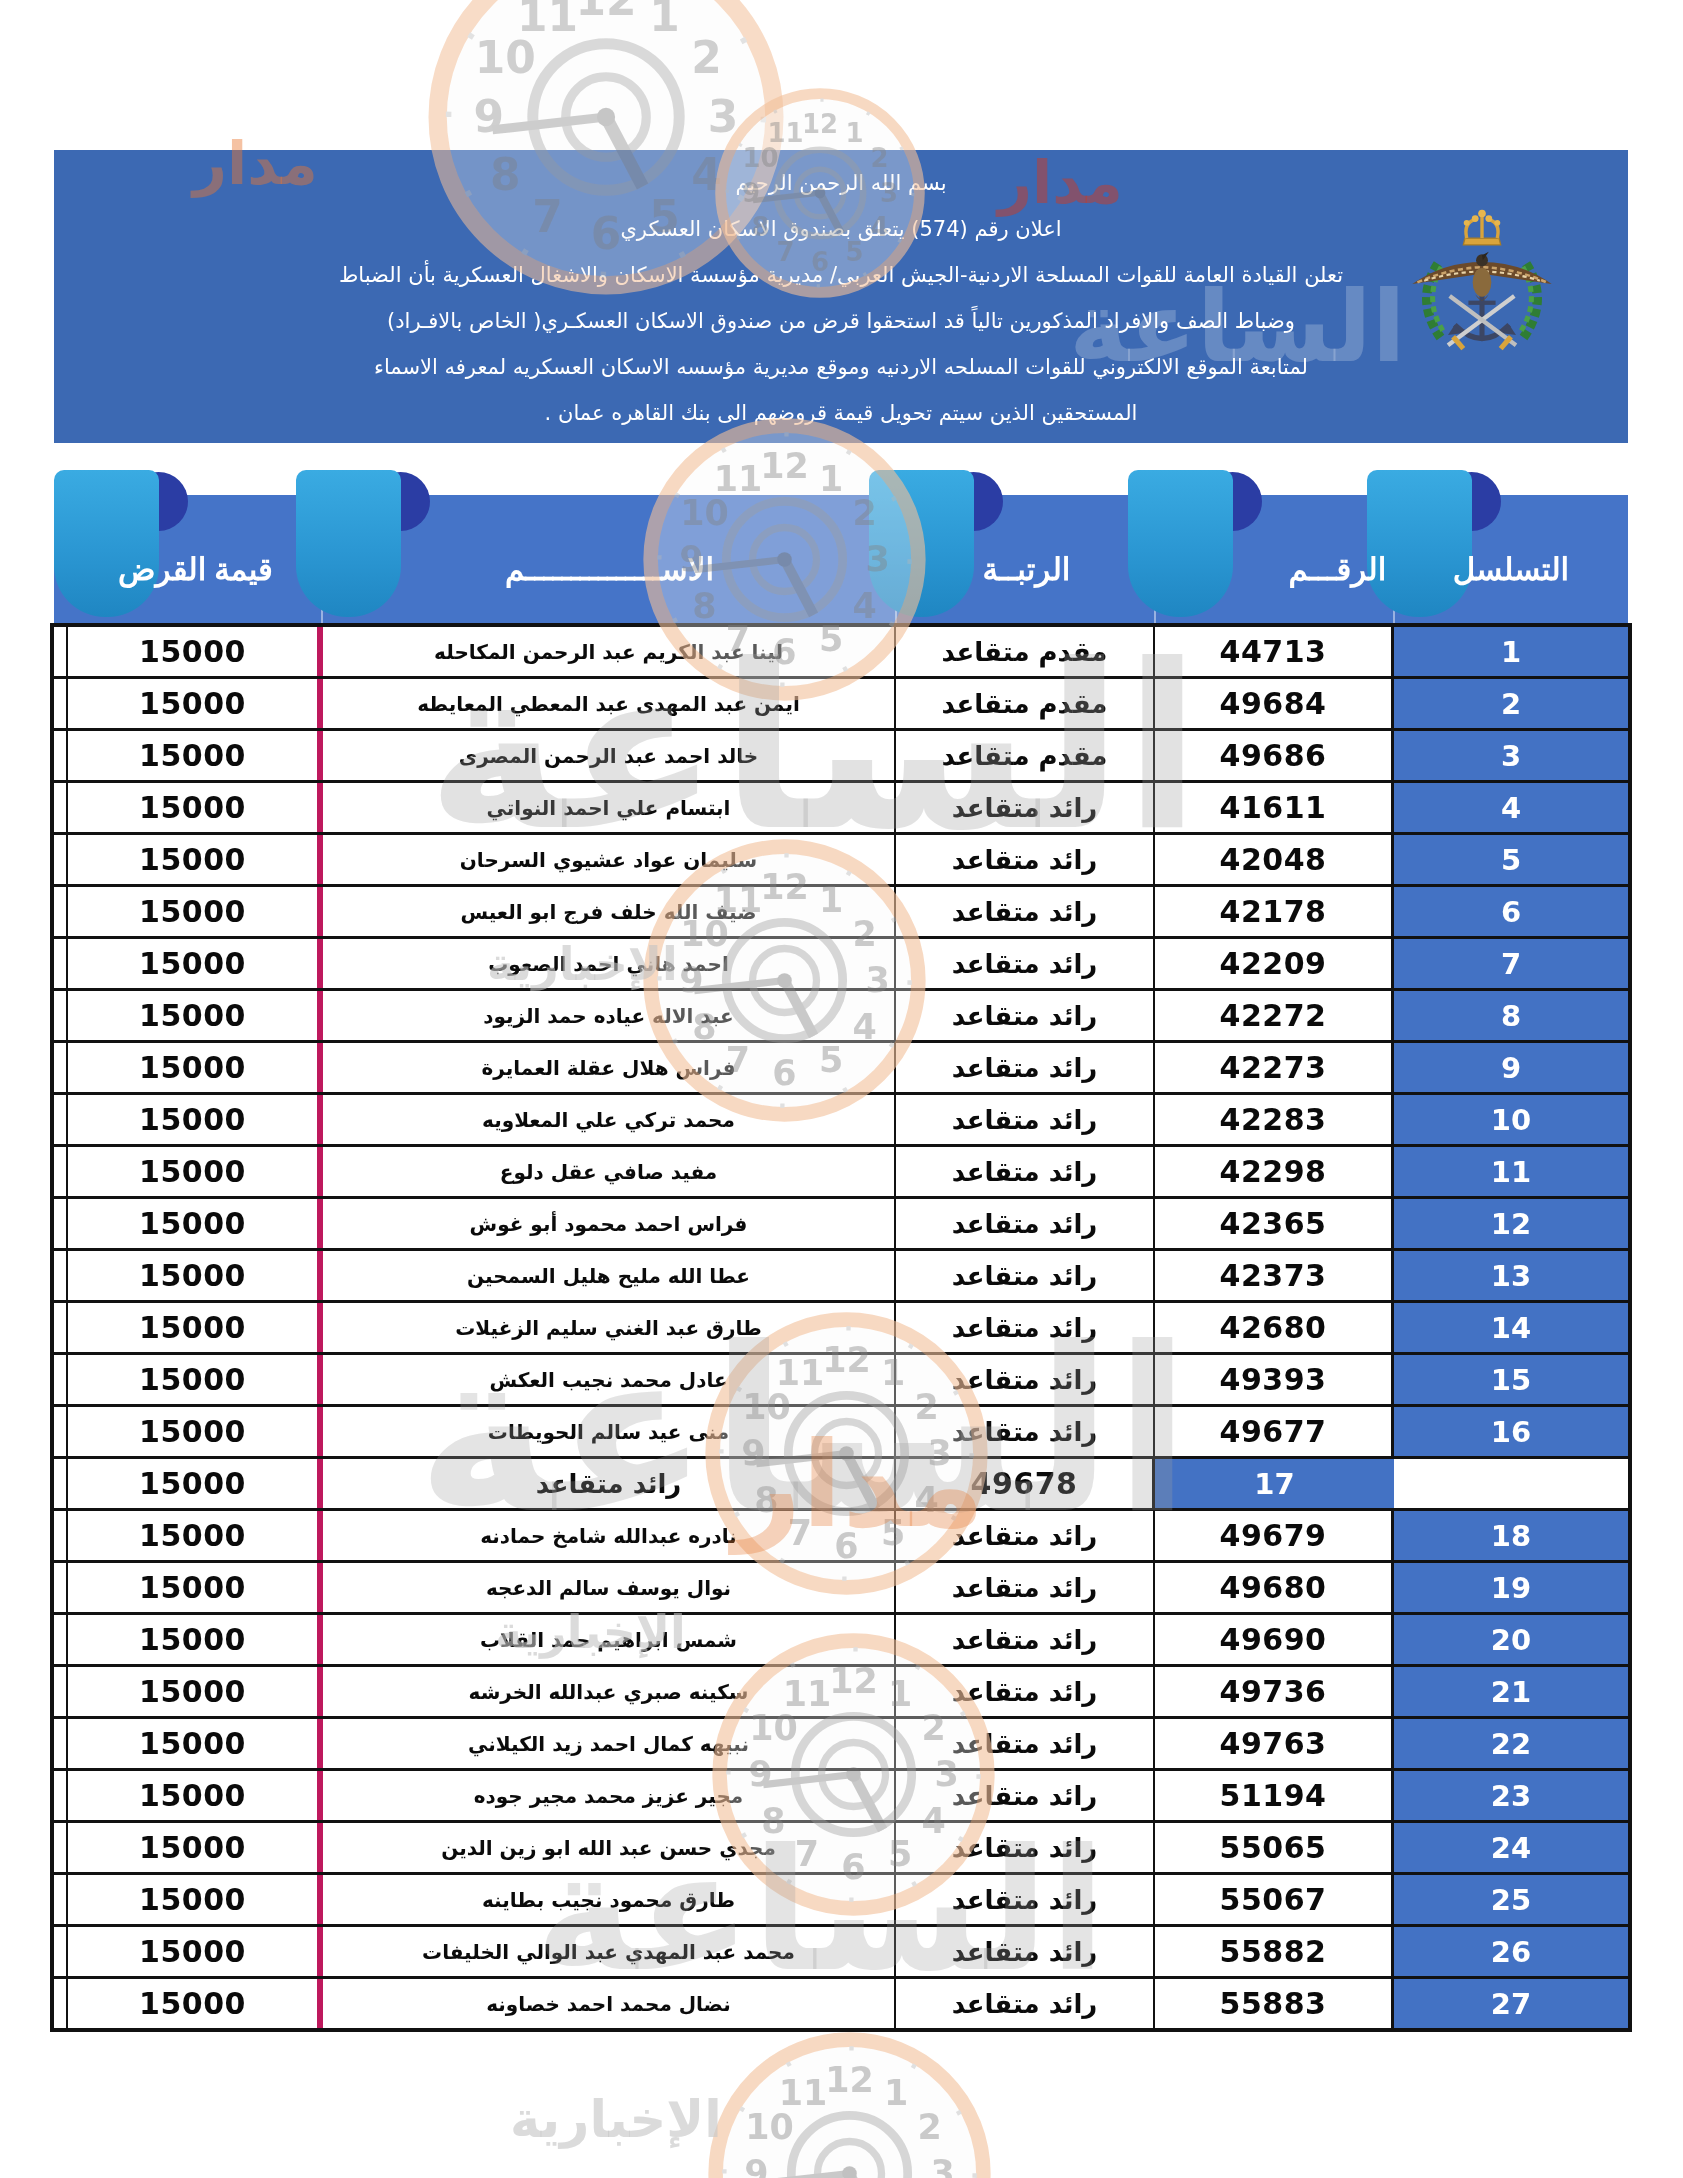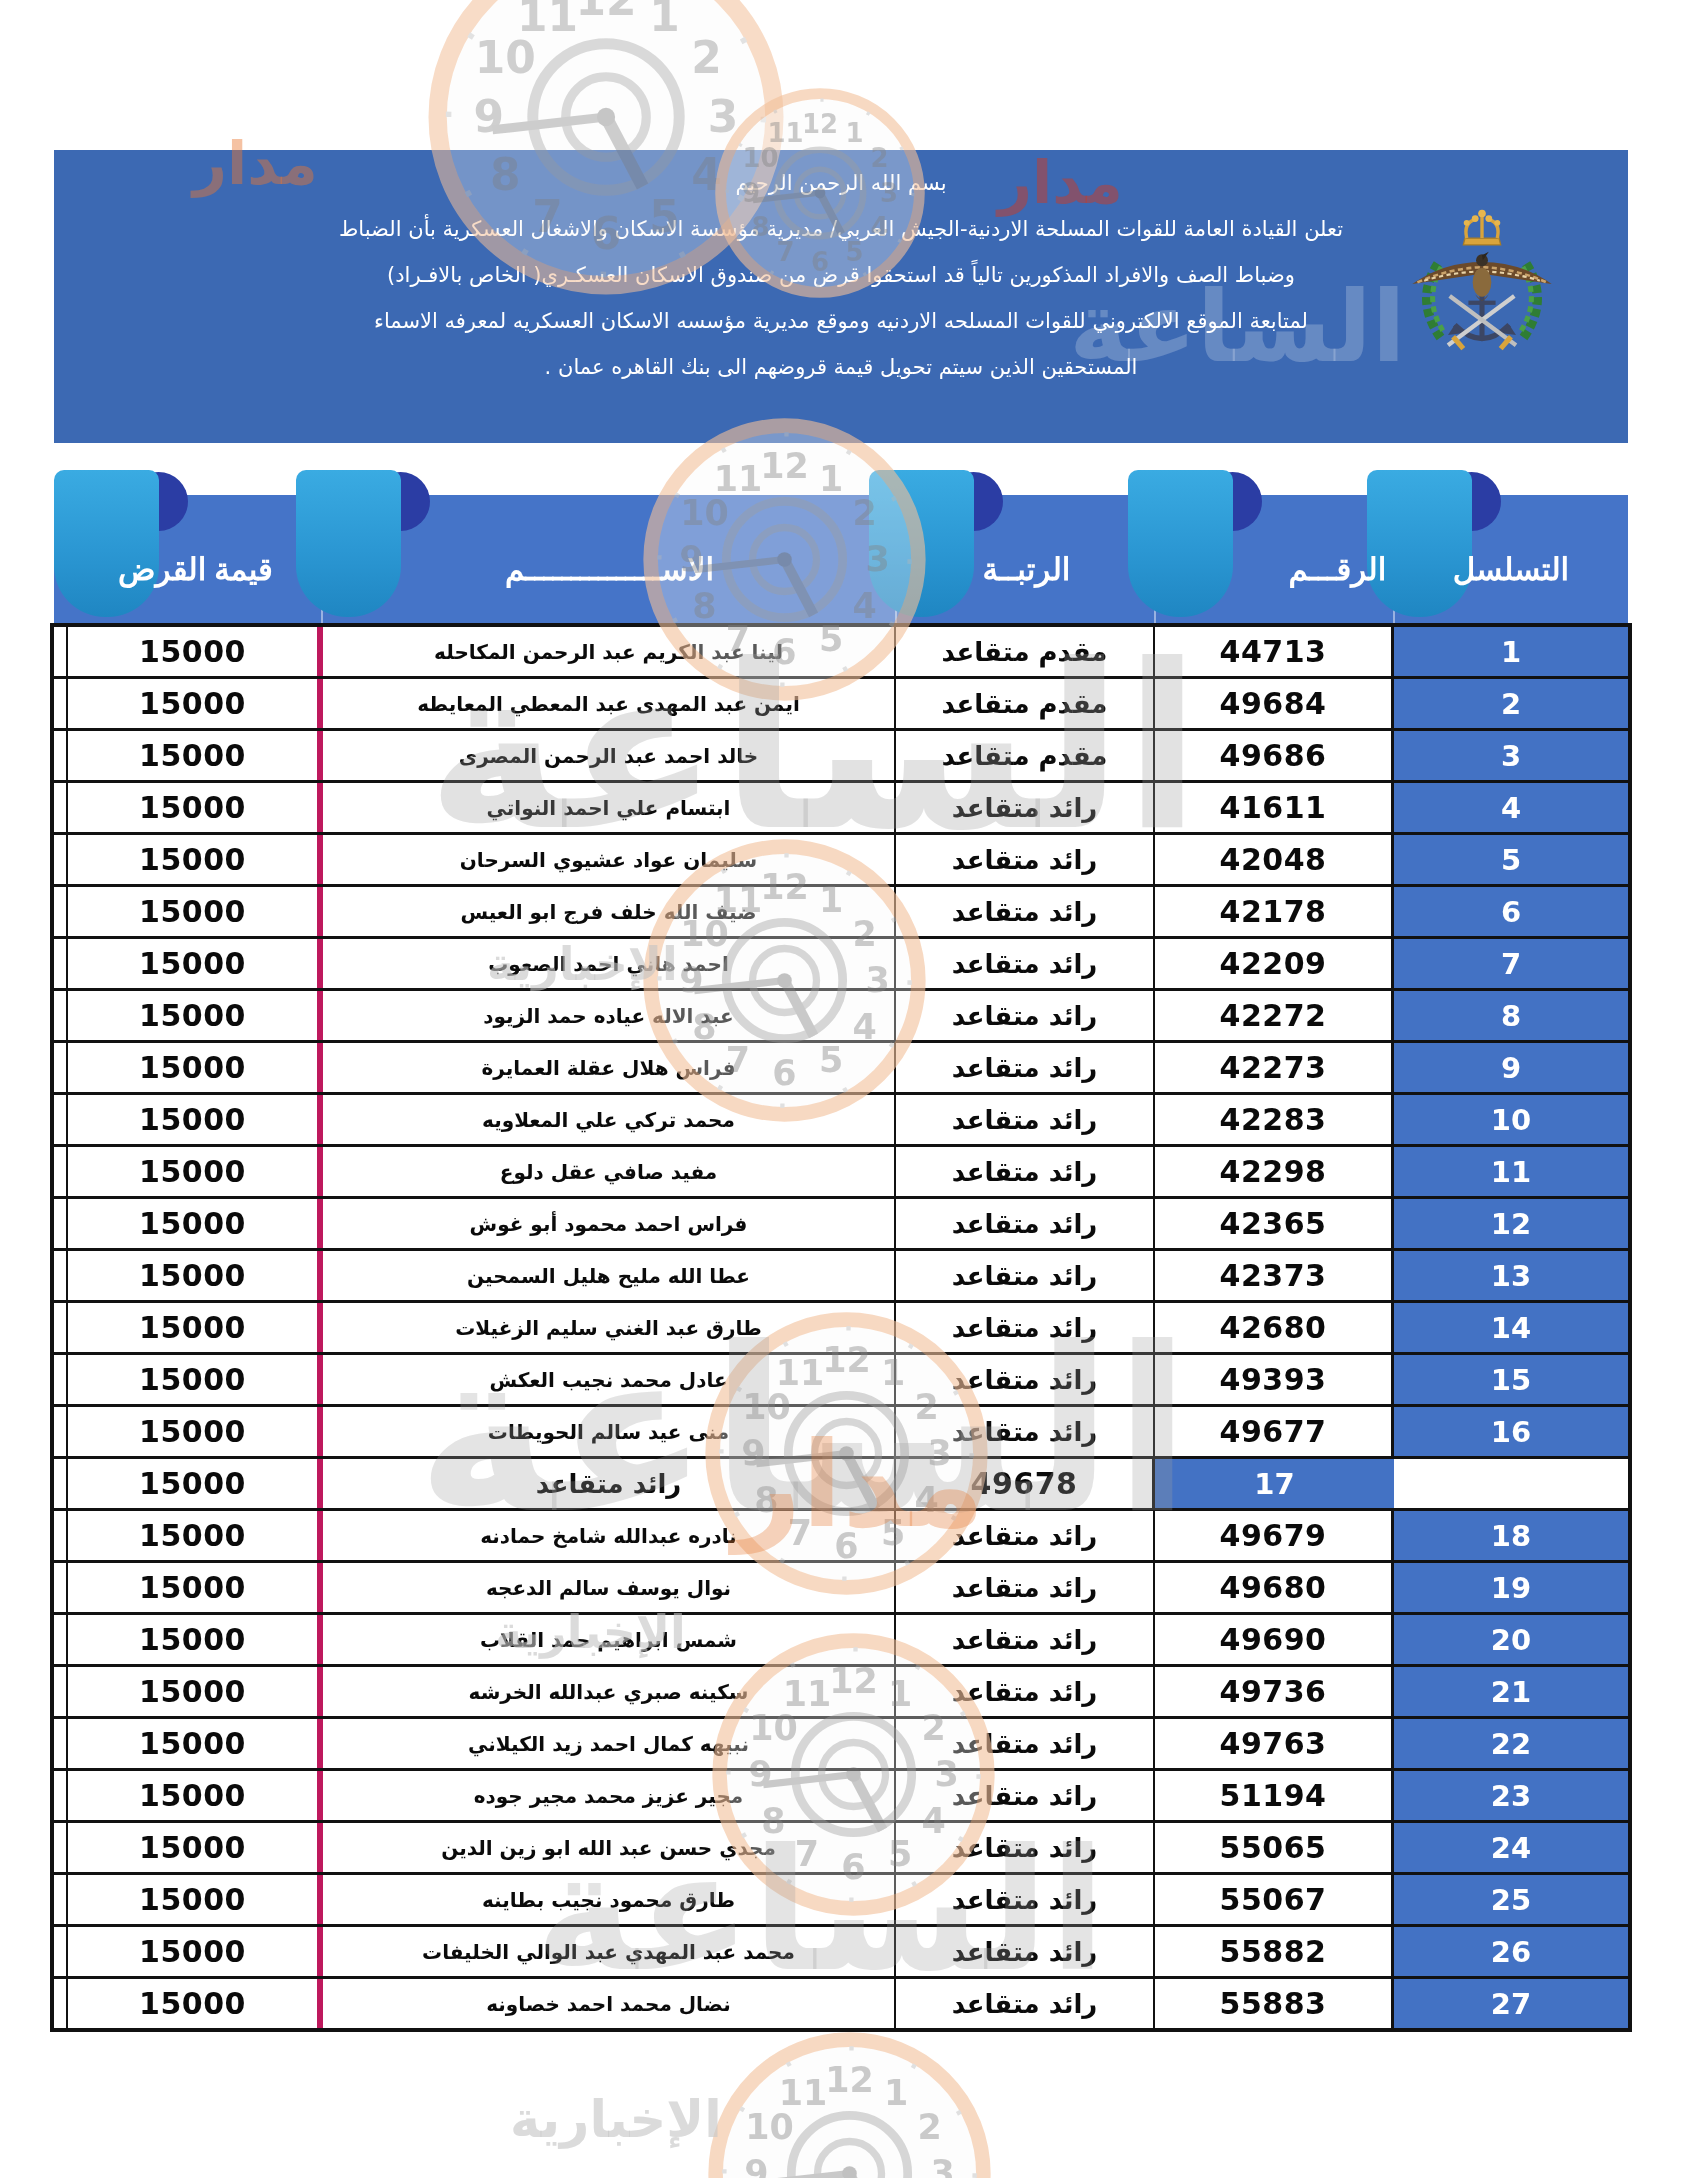--- a/index.html
+++ b/index.html
@@ -39,20 +39,21 @@
   .wmtxt{position:absolute;font-weight:bold;direction:rtl;white-space:nowrap;line-height:1;}
 </style>
 </head>
 <body>
 
 <div class="page">
 
   <div class="banner">
     <div class="banner-lines">
       <div class="banner-line">بسم الله الرحمن الرحيم</div>
+      <div class="banner-line">اعلان رقم (574) يتعلق بصندوق الاسكان العسكري</div>
       <div class="banner-line">تعلن القيادة العامة للقوات المسلحة الاردنية-الجيش العربي/ مديرية مؤسسة الاسكان والاشغال العسكرية بأن الضباط</div>
       <div class="banner-line">وضباط الصف والافراد المذكورين تالياً قد استحقوا قرض من صندوق الاسكان العسكـري( الخاص بالافـراد)</div>
       <div class="banner-line">لمتابعة الموقع الالكتروني للقوات  المسلحه الاردنيه وموقع مديرية مؤسسه الاسكان العسكريه لمعرفه الاسماء</div>
       <div class="banner-line">المستحقين الذين سيتم تحويل قيمة قروضهم الى بنك القاهره عمان .</div>
     </div>
 
     <svg class="emblem" viewBox="0 0 200 210">
 
       <g>
         <path d="M78 52 L122 52 L120 44 L80 44 Z" fill="#d9a43c" stroke="#a87c25" stroke-width="1.5"></path>

